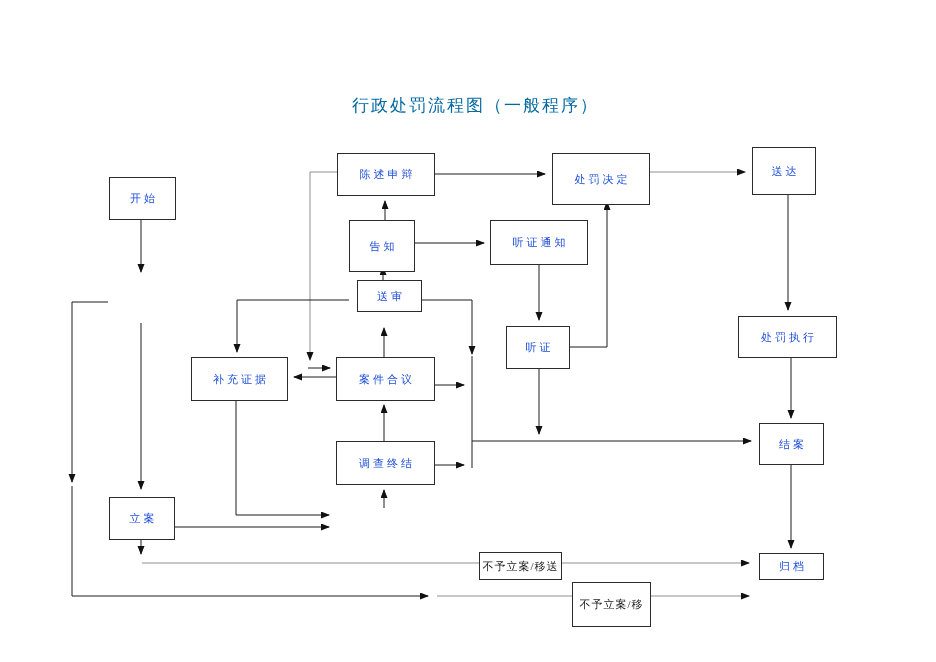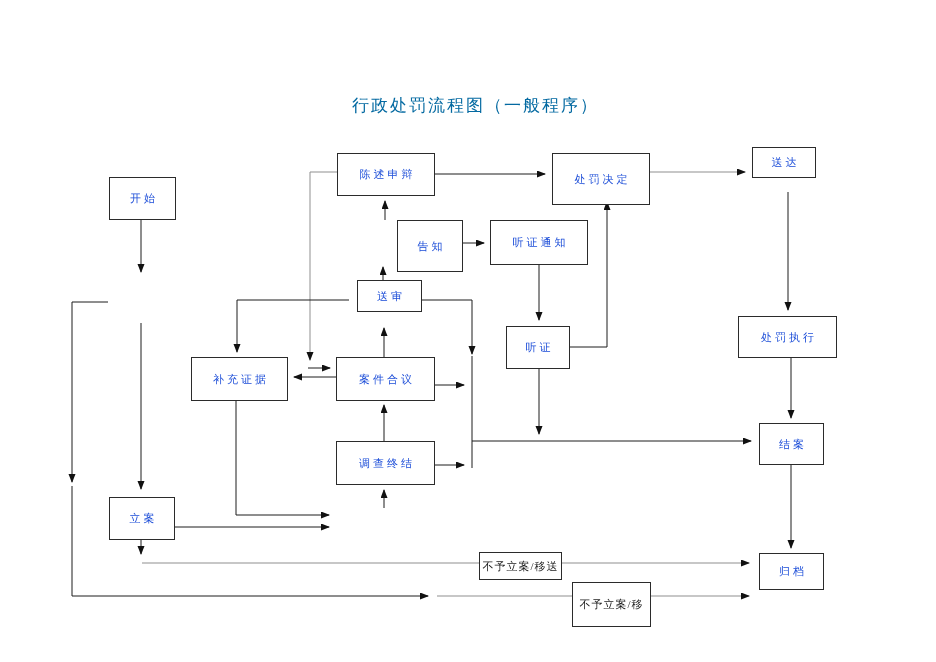--- a/index.html
+++ b/index.html
@@ -44,32 +44,32 @@
     color:#1c1c1c;
     white-space:nowrap;
     z-index:3;
   }
   
   #n-start{left:109px;top:177px;width:67px;height:43px;}
   #n-accept{left:108px;top:280px;width:66px;height:43px;}
   #n-file{left:109px;top:497px;width:66px;height:43px;}
   #n-statement{left:337px;top:153px;width:98px;height:43px;}
   #n-decision{left:552px;top:153px;width:98px;height:52px;}
-  #n-delivery{left:752px;top:147px;width:64px;height:31px;}
-  #n-notify{left:349px;top:220px;width:66px;height:52px;margin-left:48px;}
+  #n-delivery{left:752px;top:147px;width:64px;height:48px;}
+  #n-notify{left:349px;top:220px;width:66px;height:52px;}
   #n-hearing-notice{left:490px;top:220px;width:98px;height:45px;}
   #n-submit-review{left:349px;top:280px;width:65px;height:32px;margin-left:8px;}
   #n-hearing{left:506px;top:326px;width:64px;height:43px;}
   #n-supplement{left:191px;top:357px;width:97px;height:44px;}
   #n-discussion{left:336px;top:357px;width:99px;height:44px;}
   #n-invest-end{left:336px;top:441px;width:99px;height:44px;}
   #n-invest-evidence{left:336px;top:508px;width:99px;height:44px;}
   #n-execution{left:738px;top:316px;width:99px;height:42px;}
   #n-close{left:759px;top:423px;width:65px;height:42px;}
-  #n-archive{left:759px;top:553px;width:65px;height:37px;}
+  #n-archive{left:759px;top:553px;width:65px;height:27px;}
   #l-no-case-1{left:479px;top:552px;width:83px;height:28px;}
   #l-no-case-2{left:572px;top:582px;width:79px;height:45px;}
 </style>
 </head>
 <body>
 
 <div class="page">
 
   <div class="title">行政处罚流程图（一般程序）</div>
 

